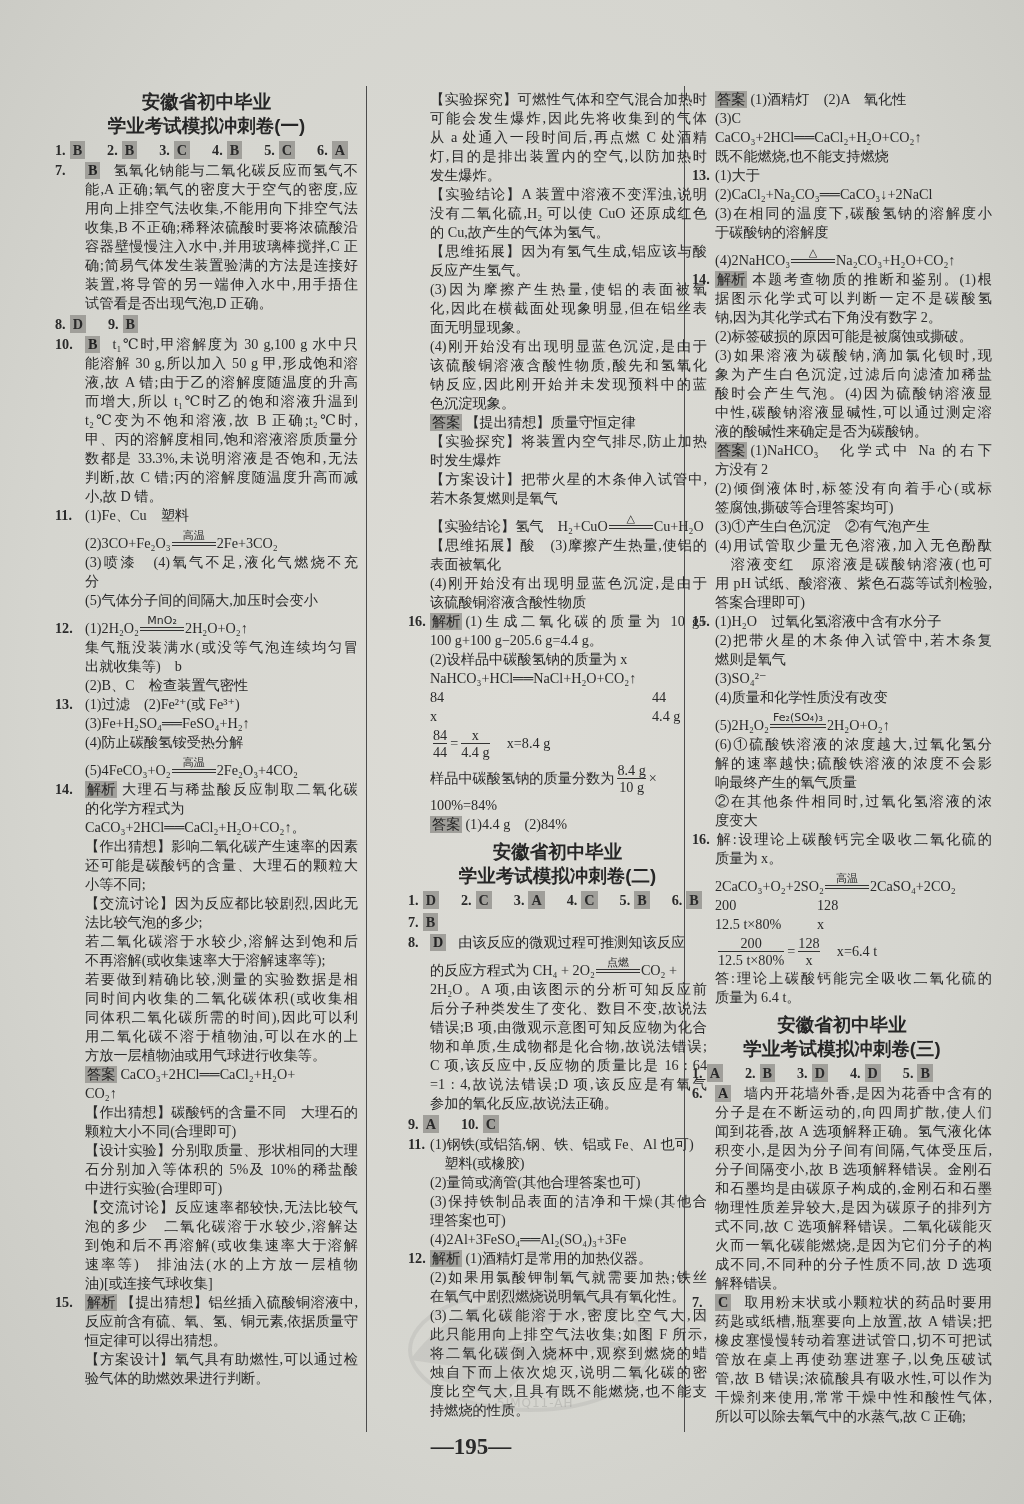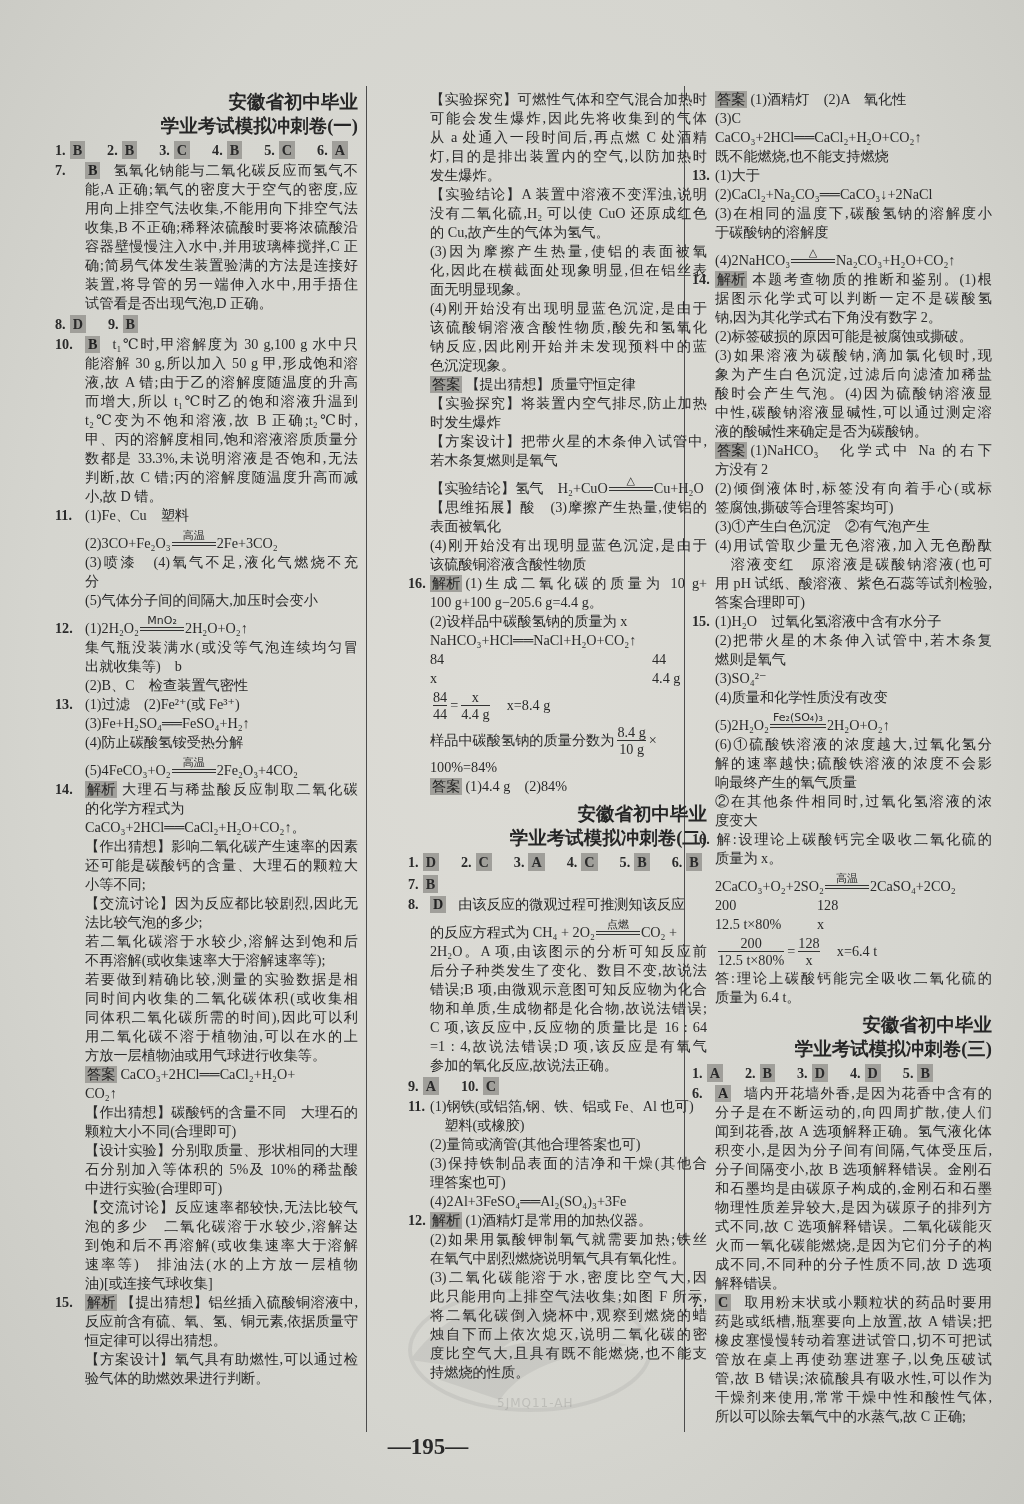--- a/index.html
+++ b/index.html
@@ -30,22 +30,22 @@
     display: inline-block; width: var(--ind); margin-left: calc(-1 * var(--ind));
     font-weight: bold; font-family: "Liberation Serif", serif;
   }
   .tag {
     display: inline-block; background: #a09f9a; color: #222;
     padding: 0 2px; line-height: 17px; margin-right: 3px;
   }
   .tag.letter { font-weight: bold; padding: 0 3px; margin-right: 12px; }
 
   .blk-title {
-    margin-left: calc(-1 * var(--ind)); text-align: right;
-    font-family: Liberation Serif, serif; font-weight: bold;
+    margin-left: calc(-1 * var(--ind)); text-align: center;
+    font-family: Liberation Sans, sans-serif; font-weight: bold;
     font-size: 18.5px; line-height: 24px; margin-top: 2px; margin-bottom: 1px;
     color: #262626;
   }
   .col-1 .blk-title, .col-2 .blk-title { margin-top: 6px; }
 
   .blk-answers {
     margin-left: calc(-1 * var(--ind)); height: 22px;
     display: flex; align-items: center; gap: 22px; white-space: nowrap;
   }
   .anum { font-weight: bold; }
@@ -80,21 +80,21 @@
   .fbar { align-self: stretch; border-top: 1px solid #333; height: 0; }
 
   .watermark {
     position: absolute; left: 497px; top: 1396px;
     font-family: "DejaVu Sans", sans-serif; font-size: 12px; letter-spacing: 1px;
     color: rgba(70,70,70,0.16);
   }
   .logo-mark { position: absolute; left: 400px; top: 1270px; opacity: 0.07; }
   .page-number {
     position: absolute; left: 0; width: 856px; top: 1434px; text-align: center;
-    font-family: "Liberation Serif", serif; font-weight: bold; font-size: 23px; color: #2a2a2a;
+    font-family: "Liberation Serif", serif; font-weight: bold; font-size: 23px; color: #2a2a2a; padding-left: 43px;
   }
 </style>
 </head>
 <body>
 
 <div class="page">
   <div class="divider d1"></div>
   <div class="divider d2"></div>
 
   <svg class="logo-mark" width="260" height="150" viewBox="0 0 260 150">
@@ -254,20 +254,24 @@
         <div class="ln just"><span class="t">【实验探究】可燃性气体和空气混合加热时</span></div>
         <div class="ln just"><span class="t">可能会发生爆炸,因此先将收集到的气体</span></div>
         <div class="ln just"><span class="t">从 a 处通入一段时间后,再点燃 C 处酒精</span></div>
         <div class="ln just"><span class="t">灯,目的是排出装置内的空气,以防加热时</span></div>
         <div class="ln"><span class="t">发生爆炸。</span></div>
       </div>
       <div class="blk-para">
         <div class="ln just"><span class="t">【实验结论】A 装置中溶液不变浑浊,说明</span></div>
         <div class="ln just"><span class="t">没有二氧化硫,H₂ 可以使 CuO 还原成红色</span></div>
         <div class="ln"><span class="t">的 Cu,故产生的气体为氢气。</span></div>
+      </div>
+      <div class="blk-para">
+        <div class="ln just"><span class="t">【思维拓展】因为有氢气生成,铝应该与酸</span></div>
+        <div class="ln"><span class="t">反应产生氢气。</span></div>
       </div>
       <div class="blk-para">
         <div class="ln just"><span class="t">(3)因为摩擦产生热量,使铝的表面被氧</span></div>
         <div class="ln just"><span class="t">化,因此在横截面处现象明显,但在铝丝表</span></div>
         <div class="ln"><span class="t">面无明显现象。</span></div>
       </div>
       <div class="blk-para">
         <div class="ln just"><span class="t">(4)刚开始没有出现明显蓝色沉淀,是由于</span></div>
         <div class="ln just"><span class="t">该硫酸铜溶液含酸性物质,酸先和氢氧化</span></div>
         <div class="ln just"><span class="t">钠反应,因此刚开始并未发现预料中的蓝</span></div>

